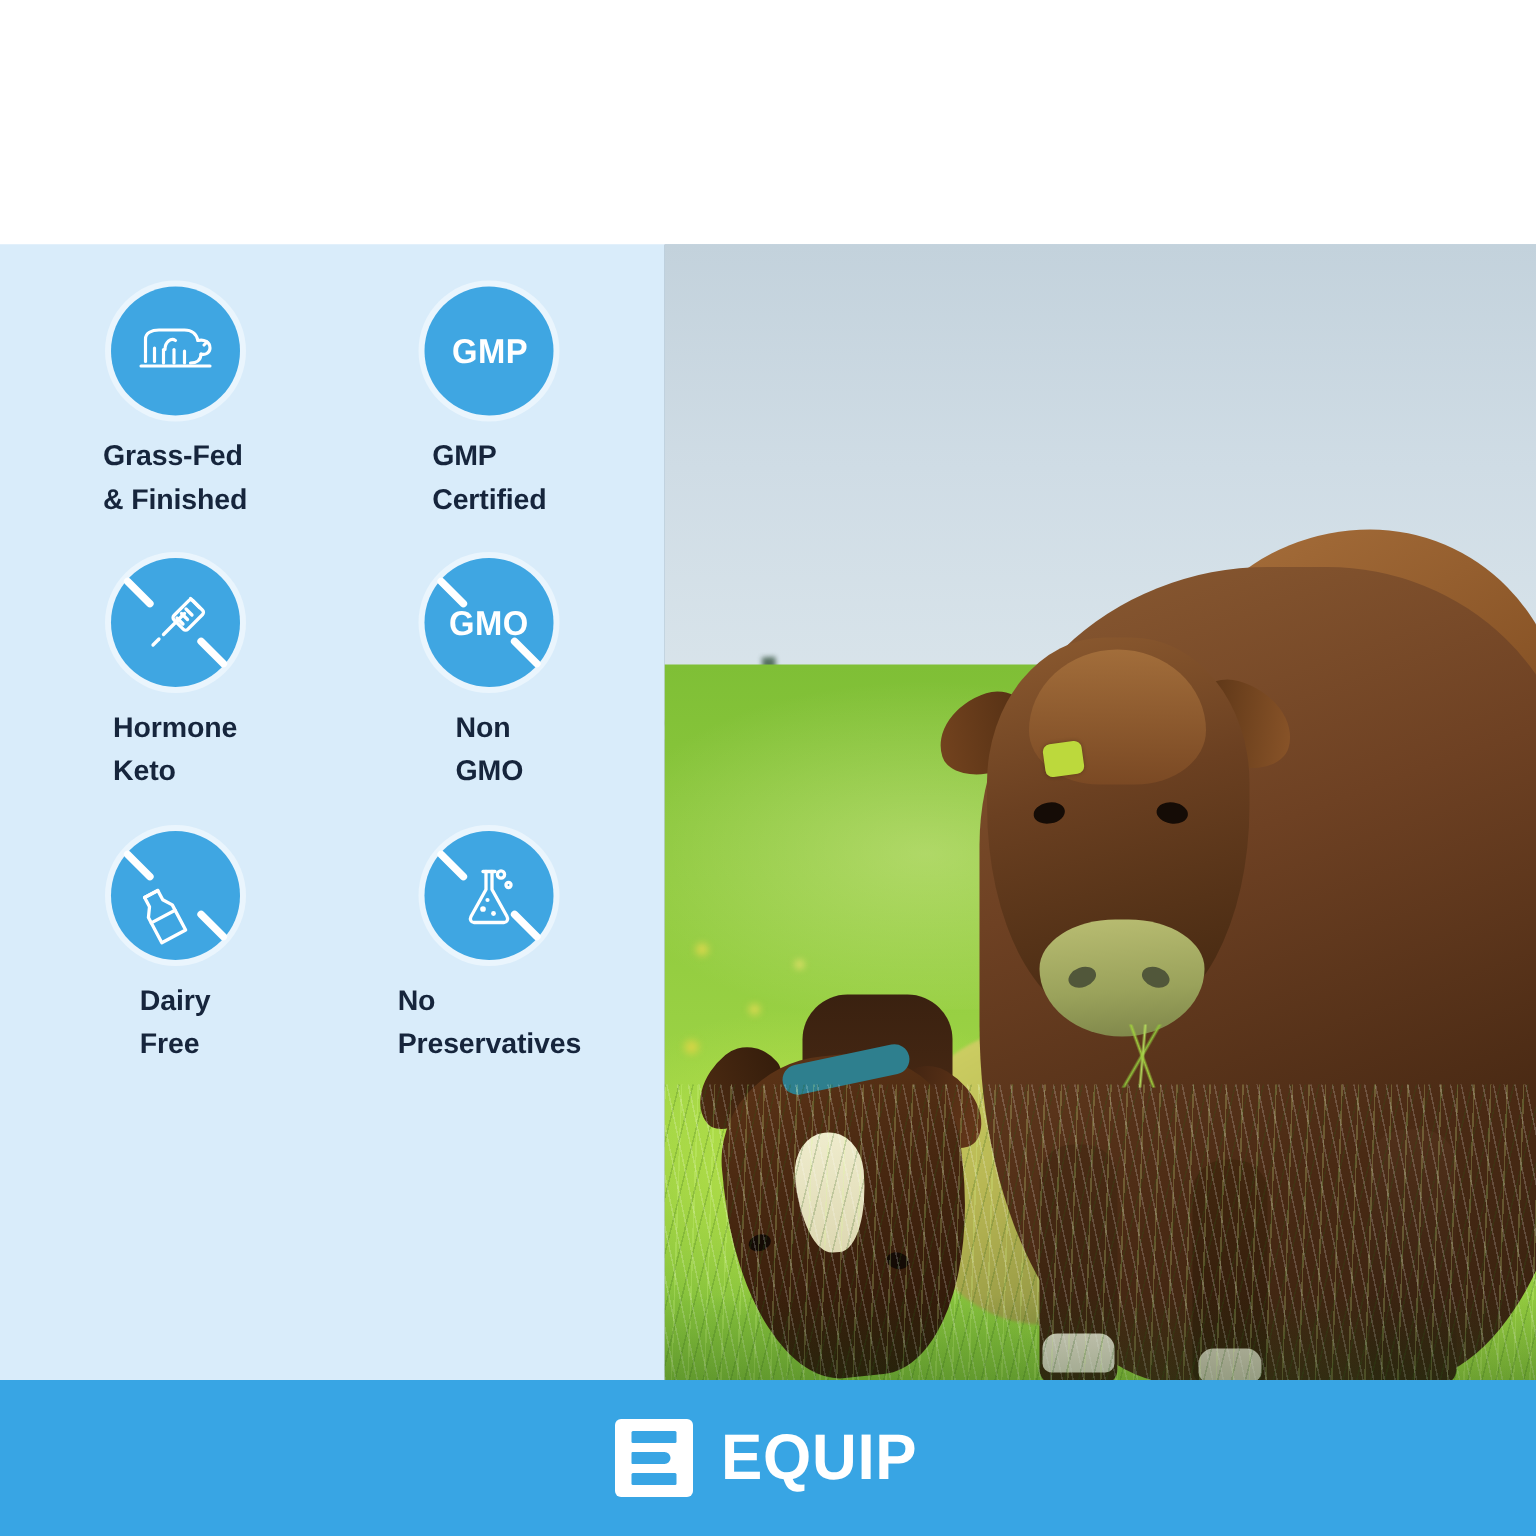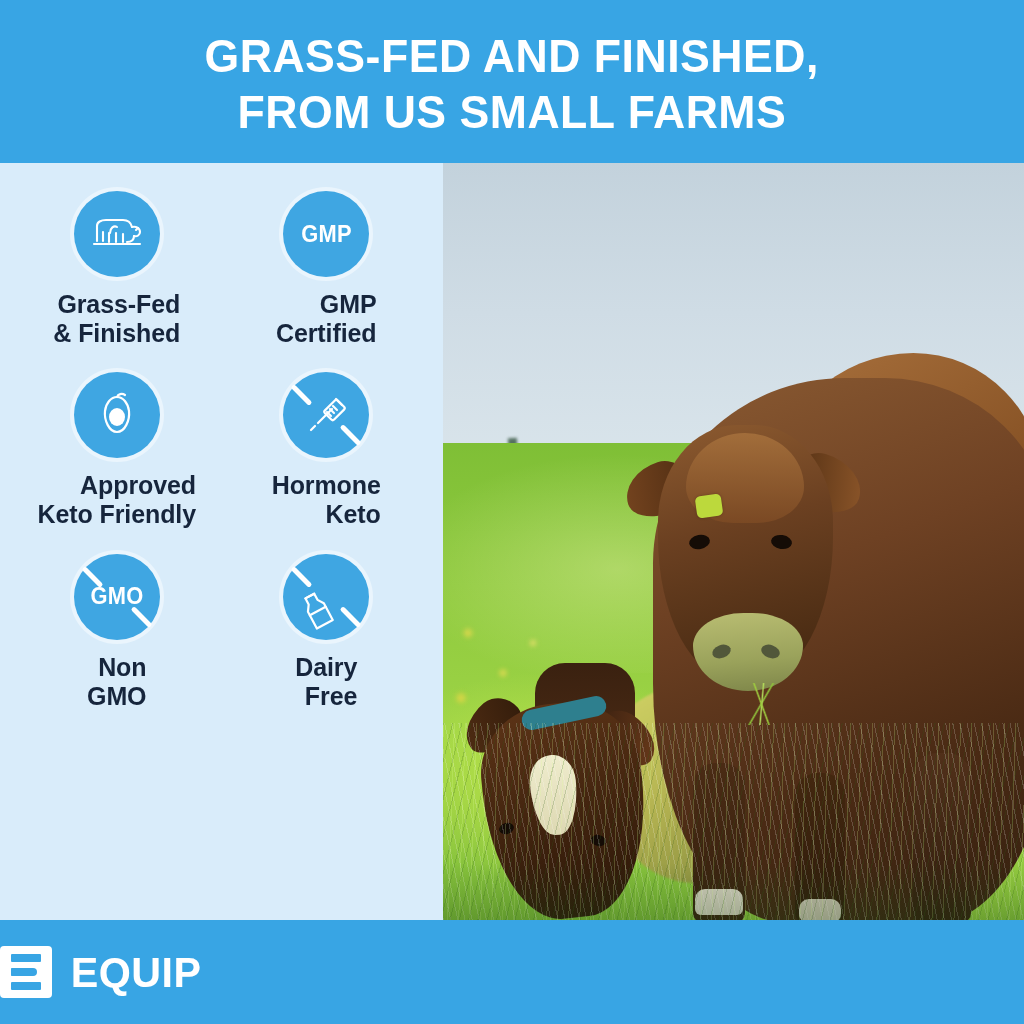--- a/index.html
+++ b/index.html
@@ -116,24 +116,24 @@
     border-radius: 3px;
     transform: rotate(-45deg);
   }
   .slash-tl { left: 16px; top: 10px; }
   .slash-br { right: 16px; bottom: 10px; }
 
   .badge-label {
     margin-top: 13px;
     color: #16253C;
     font-family: "Liberation Sans", sans-serif;
-    font-size: 25px;
+    font-size: 19px;
     font-weight: 600;
     line-height: 29px;
-    text-align: right;
+    text-align: left;
     letter-spacing: -0.1px;
     white-space: pre-line;
   }
 
   
   .photo {
     position: absolute;
     left: 443px;
     top: 0;
     width: 581px;
@@ -350,20 +350,21 @@
   
   .footer {
     position: absolute;
     left: 0;
     top: 920px;
     width: 1024px;
     height: 104px;
     background: #38A5E4;
     display: flex;
     align-items: center;
+    justify-content: center;
   }
   .logo {
     display: flex;
     align-items: center;
     gap: 16px;
   }
   .logo-mark {
     width: 52px;
     height: 52px;
     background: #ffffff;
@@ -394,24 +395,20 @@
     letter-spacing: 0.5px;
     line-height: 1;
     transform: scaleX(0.96);
   }
 </style>
 </head>
 <body>
 
 <div class="poster">
 
-  <div class="header">
-    <div class="header-line">GRASS-FED AND FINISHED,</div>
-    <div class="header-line">FROM US SMALL FARMS</div>
-  </div>
 
   <div class="body-area">
 
     <div class="badge-panel">
 
       <div class="badge">
         <div class="badge-circle">
           <svg width="54" height="40" viewBox="0 0 54 40" fill="none" stroke="#ffffff" stroke-width="2.1" stroke-linecap="round" stroke-linejoin="round">
             <path d="M7 12 C7 8, 11 6, 16 6 L33 6 C38 6, 41 9, 42 13"></path>
             <path d="M42 13 C46 12, 50 14, 50 18 C50 21, 47 23, 44 22"></path>
@@ -431,31 +428,20 @@
       </div>
 
       <div class="badge">
         <div class="badge-circle">
           <span class="gmp-text">GMP</span>
         </div>
         <div class="badge-label">GMP
 Certified</div>
       </div>
 
-      <div class="badge">
-        <div class="badge-circle">
-          <svg width="46" height="50" viewBox="0 0 46 50" fill="none" stroke="#ffffff" stroke-width="2.2" stroke-linecap="round" stroke-linejoin="round">
-            <path d="M23 7 C17 7, 12 13, 11 21 C10 30, 15 42, 23 42 C31 42, 36 30, 35 21 C34 13, 29 7, 23 7 Z"></path>
-            <path d="M23 7 C24 4, 28 3, 31 5"></path>
-            <ellipse cx="23" cy="27" rx="8" ry="9" fill="#ffffff" stroke="none"></ellipse>
-          </svg>
-        </div>
-        <div class="badge-label">Approved
-Keto Friendly</div>
-      </div>
 
       <div class="badge">
         <div class="badge-circle">
           <span class="slash-tl"></span>
           <span class="slash-br"></span>
           <svg width="48" height="48" viewBox="0 0 48 48" fill="none" stroke="#ffffff" stroke-width="2.2" stroke-linecap="round" stroke-linejoin="round">
             <path d="M16 32 L30 18"></path>
             <path d="M13 35 L9 39"></path>
             <rect x="26" y="10" width="13" height="18" rx="2" transform="rotate(45 32.5 19)"></rect>
             <path d="M34 8 L40 14"></path>
@@ -486,20 +472,37 @@
           <svg width="44" height="48" viewBox="0 0 44 48" fill="none" stroke="#ffffff" stroke-width="2.2" stroke-linecap="round" stroke-linejoin="round" transform="rotate(-28 22 24)">
             <path d="M17 8 L27 8 L27 15 L31 21 L31 40 L13 40 L13 21 L17 15 Z"></path>
             <path d="M13 25 L31 25"></path>
             <path d="M17 8 L27 8"></path>
           </svg>
         </div>
         <div class="badge-label">Dairy
 Free</div>
       </div>
 
+      <div class="badge">
+        <div class="badge-circle">
+          <span class="slash-tl"></span>
+          <span class="slash-br"></span>
+          <svg width="46" height="48" viewBox="0 0 46 48" fill="none" stroke="#ffffff" stroke-width="2.2" stroke-linecap="round" stroke-linejoin="round">
+            <path d="M19 8 L27 8"></path>
+            <path d="M21 8 L21 20 L11 38 C10 40, 11 42, 13 42 L33 42 C35 42, 36 40, 35 38 L25 20 L25 8"></path>
+            <circle cx="19" cy="33" r="1.9" fill="#ffffff" stroke="none"></circle>
+            <circle cx="26" cy="36" r="1.6" fill="#ffffff" stroke="none"></circle>
+            <circle cx="22" cy="27" r="1.4" fill="#ffffff" stroke="none"></circle>
+            <circle cx="31" cy="10" r="2.4"></circle>
+            <circle cx="36" cy="17" r="1.7"></circle>
+          </svg>
+        </div>
+        <div class="badge-label">No
+Preservatives</div>
+      </div>
 
     </div>
 
     <div class="photo">
       <div class="ph-layer sky"></div>
       <div class="ph-layer fence-wire"></div>
       <div class="ph-layer fence-post-a"></div>
       <div class="ph-layer fence-post-b"></div>
       <div class="ph-layer grass"></div>
       <div class="ph-layer flowers"></div>

